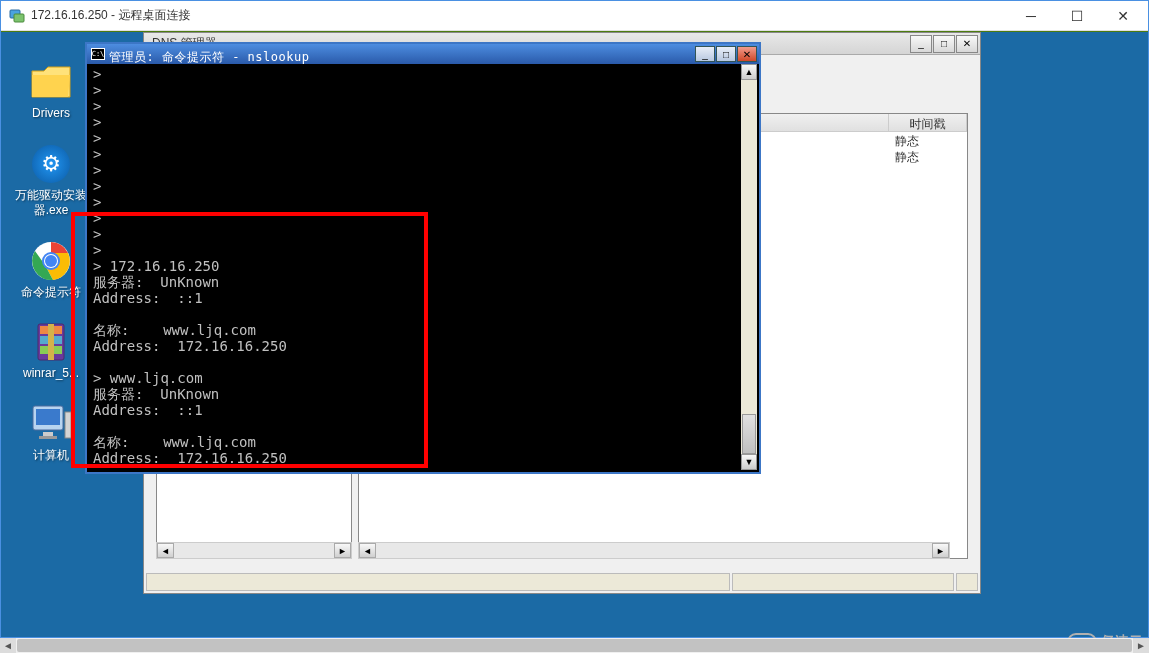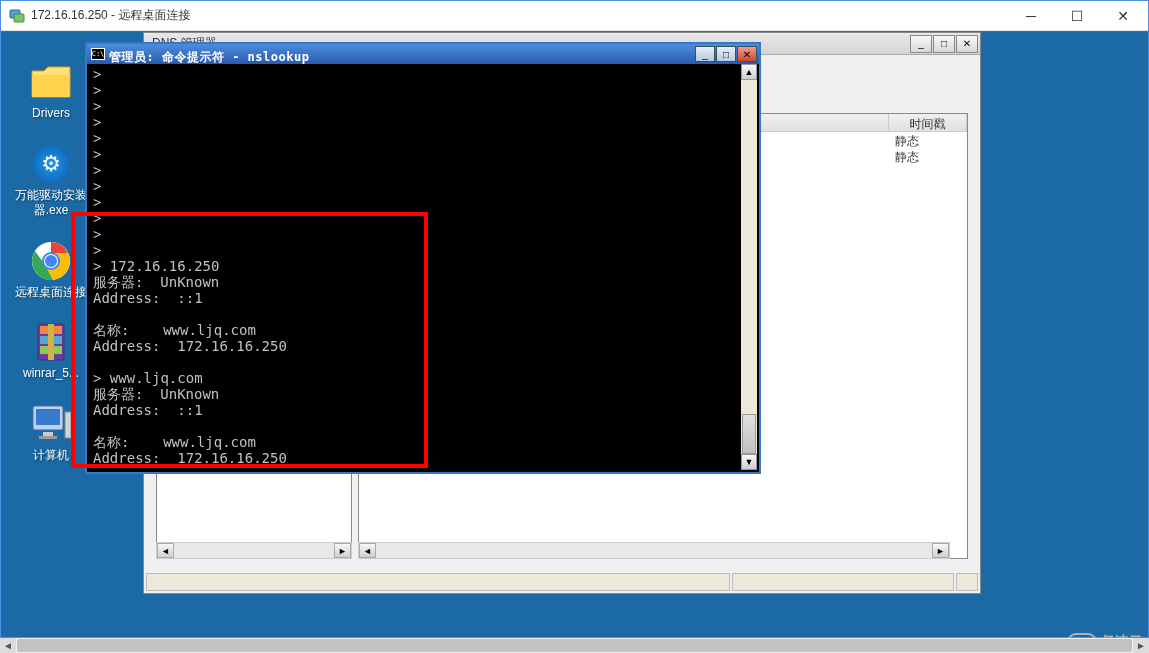--- a/index.html
+++ b/index.html
@@ -50,21 +50,21 @@
 .bg-status .seg.small { flex:0 0 22px;}
 .bg-sidepanel { position:absolute; top:80px; right:12px; width:60px; height:380px; background:#f8f8f8; border:1px solid #ccc; display:flex; flex-direction:column;}
 .bg-sidepanel .toolbar { height:22px; background:linear-gradient(#f8f8f8,#e2e2e2); border-bottom:1px solid #ccc;}
 .bg-sidepanel .body { flex:1; background:#fff; margin:8px; border:1px solid #ccc;}
 .bg-sidepanel .link { color:#0066cc; font-size:12px; padding:4px; text-align:center;}
 
 
 .cmd-window { position: absolute; top: 10px; left: 84px; width: 676px; height: 432px; background: #000; border-top: 2px solid #3c76c6; border-left: 2px solid #3c76c6; border-right: 2px solid #3c76c6; border-bottom: 2px solid #3c76c6;}
 .cmd-titlebar { height: 20px; background: linear-gradient(#4d8de0, #2a5aaa); display:flex; align-items:center; padding:0 2px 0 4px; gap:4px;}
 .cmd-titlebar .cmd-ico { width:14px; height:12px; background:#000; border:1px solid #fff; display:flex;align-items:center;justify-content:center; color:#fff; font-size:7px; font-family:monospace;}
-.cmd-titlebar .cmd-t { flex:1; color:#fff; font-size:12px; font-family:"SimSun",monospace; font-weight:bold; letter-spacing:0.5px;margin-top:6px;}
+.cmd-titlebar .cmd-t { flex:1; color:#fff; font-size:12px; font-family:"SimSun",monospace; font-weight:normal; letter-spacing:0.5px;margin-top:6px;}
 .cmd-titlebar .cmd-btns { display:flex; gap:1px;}
 .cmd-titlebar .cmd-btns button { width:20px; height:16px; border:1px solid #355; background:linear-gradient(#e8eef8,#b8c8e0); font-size:10px; font-family:"Marlett",sans-serif; display:flex;align-items:center;justify-content:center; cursor:default;}
 .cmd-titlebar .cmd-btns button.close { background:linear-gradient(#f29b8b,#d04828);}
 .cmd-body { position:absolute; top:20px; left:2px; right:18px; bottom:2px; background:#000; color:#c0c0c0; font-family:"NSimSun","SimSun",Consolas,monospace; font-size:14px; line-height:16px; padding:2px 4px; white-space:pre; overflow:hidden;}
 .cmd-vscroll { position:absolute; top:20px; right:2px; width:16px; bottom:2px; background:#ece9d8; display:flex; flex-direction:column;}
 .cmd-vscroll .sbtn { height:16px; background:linear-gradient(#f8f8f8,#ccc); border:1px solid #999; font-size:9px; display:flex;align-items:center;justify-content:center;}
 .cmd-vscroll .thumb { width:14px; height:40px; margin:0 auto; background:linear-gradient(#e0e0e0,#c0c0c0); border:1px solid #999;}
 .cmd-vscroll .track { flex:1; background:#ece9d8;}
 
 
@@ -121,21 +121,21 @@
             <svg class="chrome-icon" viewBox="0 0 40 40">
               <circle cx="20" cy="20" r="19" fill="#fff"></circle>
               <path d="M20 1 A19 19 0 0 1 37 12 L20 12 Z" fill="#ea4335"></path>
               <path d="M37 12 A19 19 0 0 1 22 39 L14 24 L20 12 Z" fill="#fbbc05"></path>
               <path d="M22 39 A19 19 0 0 1 4 10 L14 24 Z" fill="#34a853"></path>
               <circle cx="20" cy="20" r="9" fill="#4285f4"></circle>
               <circle cx="20" cy="20" r="7" fill="#fff"></circle>
               <circle cx="20" cy="20" r="6" fill="#4285f4"></circle>
             </svg>
           </div>
-        <div class="label">远程桌面连接</div>
+        <div class="label">命令提示符</div>
       </div>
       <div class="dicon">
         <div class="iconbox">
             <svg class="winrar-icon" viewBox="0 0 34 40">
               <rect x="4" y="2" width="26" height="36" rx="2" fill="#6a3a9c" stroke="#4a2a6c"></rect>
               <rect x="6" y="4" width="22" height="8" fill="#e84"></rect>
               <rect x="6" y="14" width="22" height="8" fill="#5ac"></rect>
               <rect x="6" y="24" width="22" height="8" fill="#8c5"></rect>
               <rect x="14" y="2" width="6" height="36" fill="#d4b24a"></rect>
             </svg>

